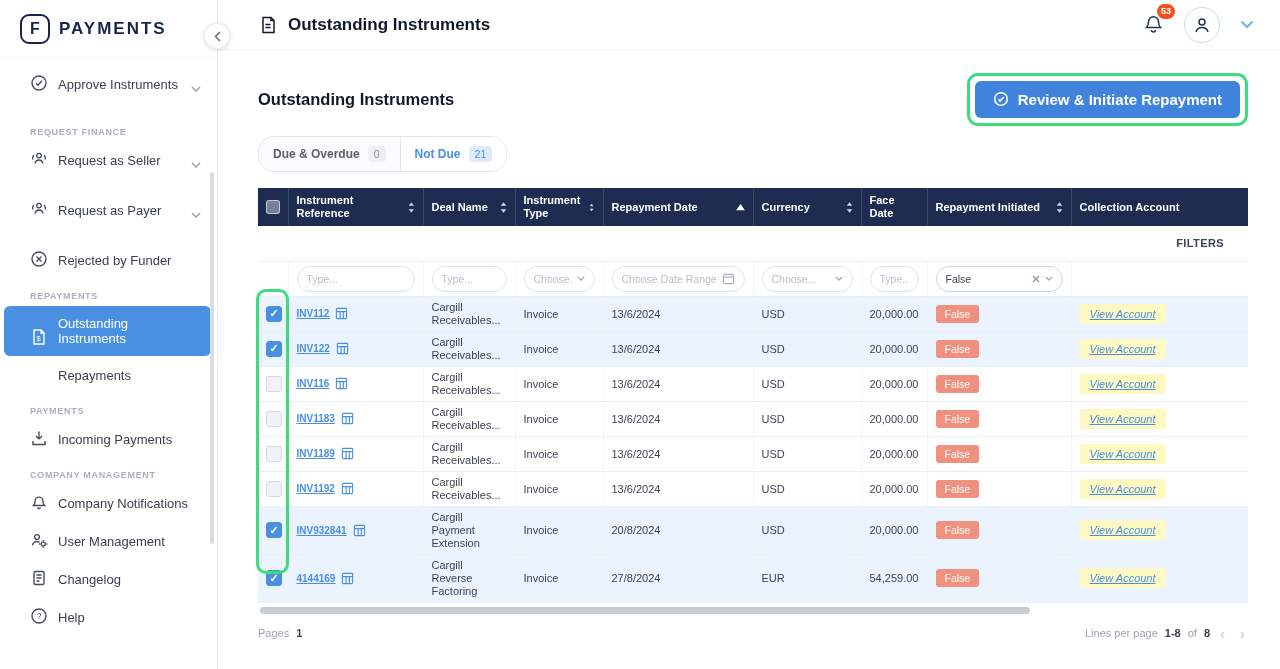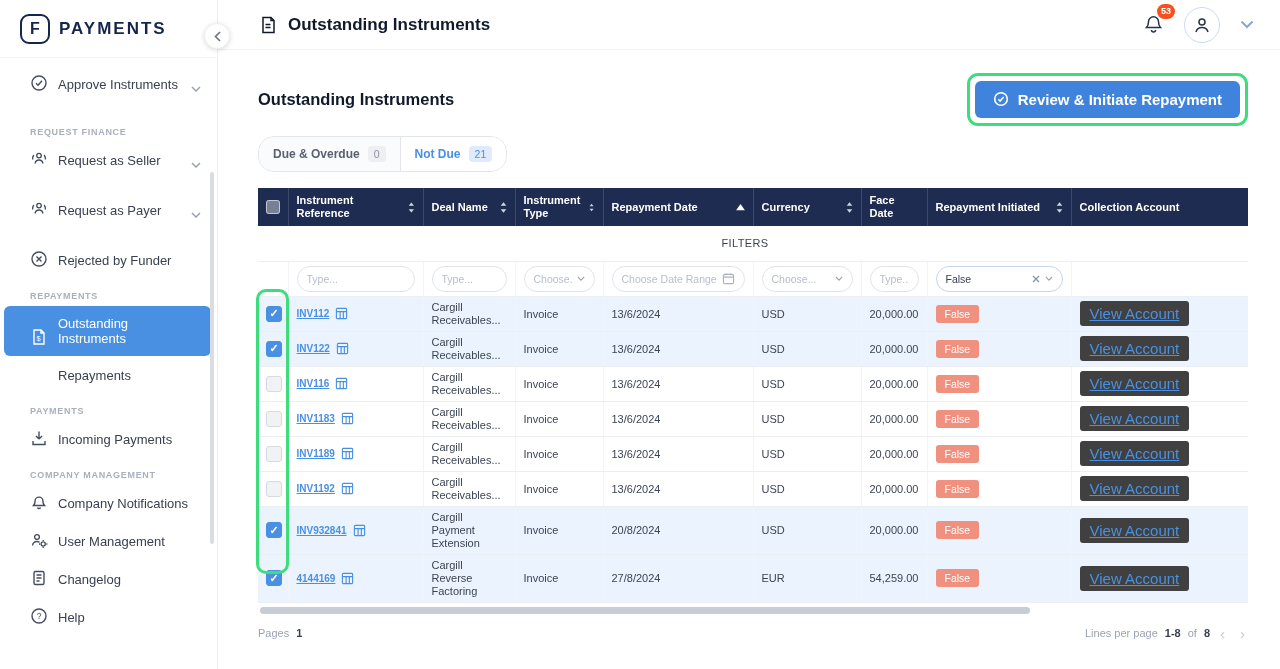--- a/index.html
+++ b/index.html
@@ -45,21 +45,21 @@
   .tab.active { background:#fff; color:#4A90E2;text-align:right; }
   .tab-badge { background:#EDEFF2; color:#8A93A1; font-size:10.5px; font-weight:normal; padding:2px 6px; border-radius:4px; }
   .tab.active .tab-badge { background:#DFEBFA; color:#4A90E2; }
 
   
   .table-wrap { position:relative; }
   table.grid { border-collapse:collapse; table-layout:fixed; width:990px; }
   .grid thead th { background:#1D2C50; color:#fff; font-size:11px; font-weight:bold; text-align:left; padding:4px 8px; height:38px; vertical-align:middle; border-right:1px solid rgba(255,255,255,.14); line-height:13px; }
   .grid thead th:last-child { border-right:none; }
   .thx { display:flex; align-items:center; justify-content:space-between; gap:4px; }
-  .filters-bar td { background:#4A90E2; color:#fff; text-align:center; font-size:10.5px; font-weight:normal; letter-spacing:.4px; padding:4px; cursor:pointer; }
+  .filters-bar td { background:#4A90E2; color:#fff; text-align:right; font-size:10.5px; font-weight:bold; letter-spacing:.4px; padding:4px; cursor:pointer; }
   .filters-bar svg { margin-left:7px; vertical-align:middle; }
   .filter-row td { padding:9px 6px; border-bottom:1px solid #E8ECF1; background:#fff; }
   .fpill { width:100%; height:26px; border:1px solid #E0E4EA; border-radius:14px; padding:0 9px; font-size:10.5px; color:#39404F; display:flex; align-items:center; gap:5px; background:#fff; font-family:Liberation Sans, sans-serif; }
   input.fpill { outline:none; display:block; }
   input.fpill::placeholder { color:#B7BEC9; }
   .fpill .ph { color:#B7BEC9; flex:1; white-space:nowrap; overflow:hidden; }
   .fpill .val { flex:1; color:#39404F; }
   .fpill.has-val { border-color:#C6D6EC; }
   .grid tbody td { padding:4px 8px; border-bottom:1px solid #EBEEF3; border-right:1px solid #F2F4F8; color:#3C4454; height:35px; font-size:11px; background:#fff; }
   .grid tbody td:last-child { border-right:none; }
@@ -67,21 +67,21 @@
   .c-cb { text-align:center; }
   .c-deal { line-height:13px; }
   .c-face { text-align:left; padding-right:12px !important; }
   .checkbox { width:16px; height:16px; border-radius:3px; background:#F1F2F5; border:1px solid #D6DAE1; display:inline-block; position:relative; vertical-align:middle; cursor:pointer; }
   .checkbox.checked { background:#4A90E2; border-color:#4A90E2; }
   .checkbox.checked::after { content:"✓"; color:#fff; font-size:11px; font-weight:bold; position:absolute; left:2.5px; top:0.5px; }
   .checkbox.hdr { width:14px; height:14px; background:rgba(255,255,255,.4); border-color:rgba(255,255,255,.55); }
   .ref-wrap { display:flex; align-items:center; gap:6px; }
   .ref-link { color:#4A90E2; font-weight:bold; font-size:10px; text-decoration:underline; cursor:pointer; }
   .badge-false { display:inline-block; background:#F0907F; color:#fff; font-size:10.5px; padding:3px 9px; border-radius:3px; }
-  .view-account { display:inline-block; background:#404040; color:#4A90E2; font-size:15px; padding:4px 10px; border-radius:3px; text-decoration:underline; cursor:pointer; }
+  .view-account { display:inline-block; background:#fef9c3; color:#4A90E2; font-size:11px; padding:4px 10px; border-radius:3px; text-decoration:underline; cursor:pointer;font-style:italic; }
   .cb-outline { position:absolute; left:-2px; top:101px; width:33px; height:285px; border:3px solid #3DDC7D; border-radius:10px; pointer-events:none; }
   .hscroll { height:7px; width:770px; background:#C8CDD5; border-radius:4px; margin:4px 0 0 2px; cursor:pointer; }
 
   
   .pagination { display:flex; justify-content:space-between; align-items:center; width:990px; margin-top:12px; font-size:11px; color:#9AA3B1; }
   .pagination .grp { display:flex; align-items:center; gap:7px; }
   .pnum { color:#39404F; font-weight:bold; }
   .range { color:#39404F; font-weight:bold; cursor:pointer; }
   .pg-chev { color:#C2C8D1; font-size:15px; line-height:1; cursor:pointer; padding:0 3px; }
   .pg-chev.next { margin-left:2px; }

